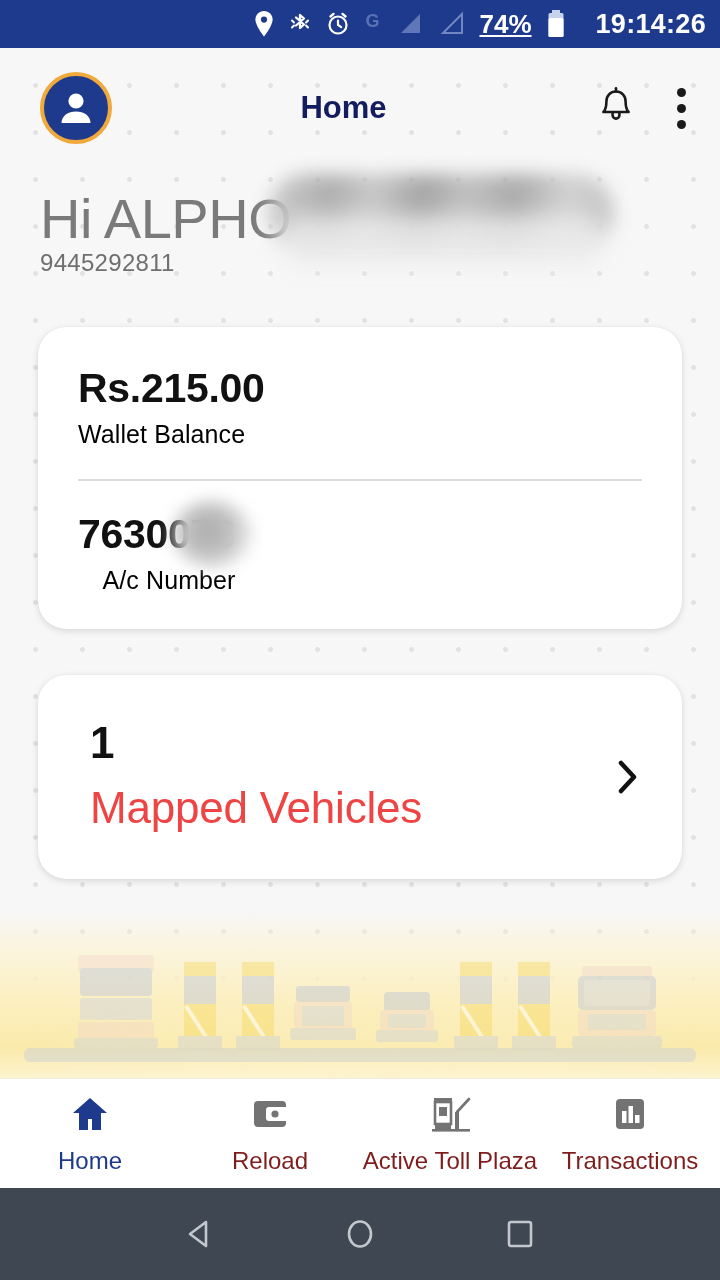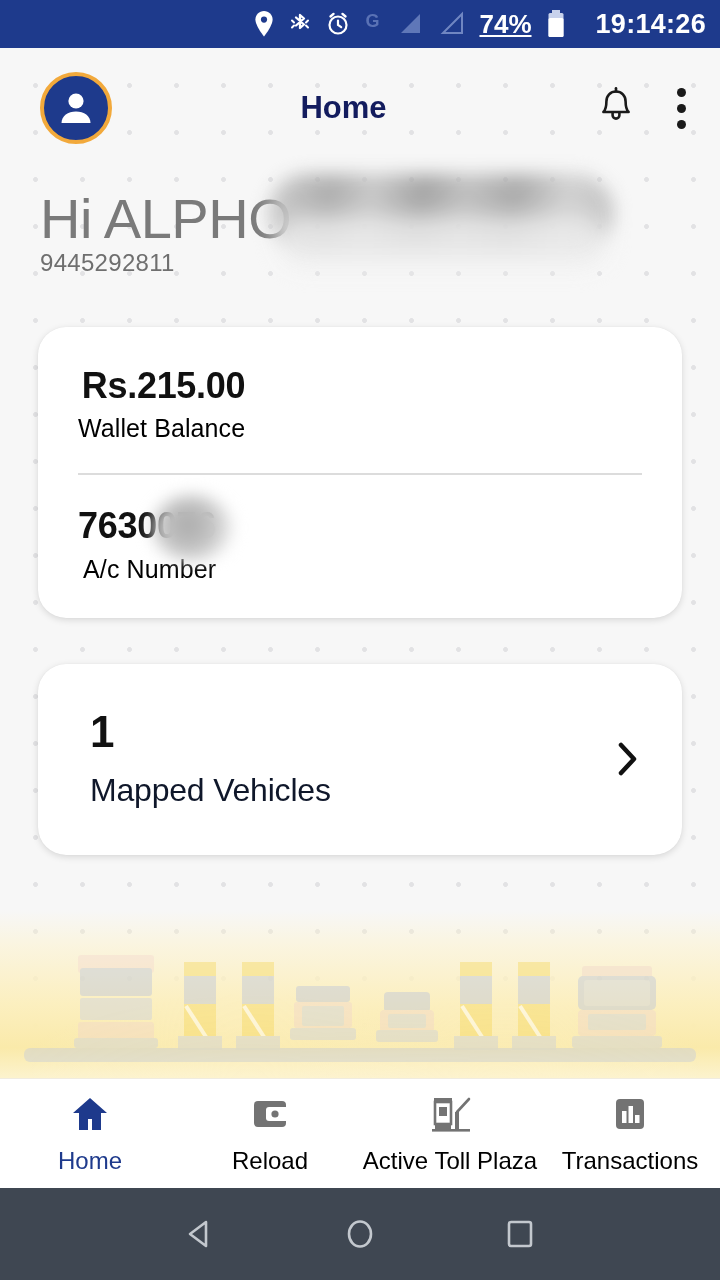--- a/index.html
+++ b/index.html
@@ -113,44 +113,43 @@
     box-shadow:0 2px 7px rgba(0,0,0,0.13), 0 0 1px rgba(0,0,0,0.08);
   }
   .account-card {
     margin:50px 38px 0 38px;
     padding:38px 40px 34px 40px;
   }
   .acct-row { display:flex; justify-content:space-between; align-items:flex-start; }
   .acct-cell { display:flex; flex-direction:column; }
   .acct-cell.right { align-items:flex-end; text-align:right; }
   .acct-value {
-    font-size:36px; font-weight:bold; color:#111111; line-height:1.15;
+    font-size:41px; font-weight:bold; color:#111111; line-height:1.15;
     letter-spacing:-0.3px;
-    text-align:right;
   }
   .acct-value.status-active { color:#1f9d3d; font-weight:bold; }
   .acct-label { font-size:25px; color:#000000; margin-top:8px; letter-spacing:0.1px; }
   .acct-divider { height:2px; background:#dcdcdc; margin:30px 0 30px 0; }
 
   .acct-number-wrap { position:relative; display:inline-block; }
   .redact-acct {
     position:absolute; right:-16px; top:-10px;
     width:80px; height:66px; border-radius:50%;
     background:radial-gradient(circle at 45% 45%, #a9a9a9 0%, #c4c4c4 45%, #e8e8e8 75%, #f4f4f4 100%);
     filter:blur(8px);
   }
 
   .vehicles-card {
     margin:46px 38px 0 38px;
     padding:46px 40px 46px 52px;
     display:flex; align-items:center; justify-content:space-between;
   }
   .veh-left { display:flex; flex-direction:column; }
   .veh-count { font-size:44px; font-weight:bold; color:#111111; line-height:1; }
-  .veh-label { font-size:32px; color:#0f172a; margin-top:18px; letter-spacing:-0.2px;text-align:center; }
+  .veh-label { font-size:44px; color:#ef4444; margin-top:18px; letter-spacing:-0.2px;text-align:center; }
   .chevron { display:flex; align-items:center; justify-content:center; }
 
   
   .illustration {
     position:absolute; left:0; right:0; bottom:0;
     height:168px;
     background:linear-gradient(180deg,
       rgba(253,246,222,0) 0%,
       rgba(253,243,206,0.55) 20%,
       rgba(252,239,189,0.95) 55%,
@@ -167,21 +166,21 @@
     display:flex; align-items:center;
     border-top:1px solid #f0ece0;
     box-shadow:0 -1px 3px rgba(0,0,0,0.05);
   }
   .nav-item {
     flex:1 1 0; height:100%;
     display:flex; flex-direction:column; align-items:center; justify-content:center;
     gap:12px;
   }
   .nav-icon { height:42px; display:flex; align-items:center; justify-content:center; }
-  .nav-label { font-size:24px; color:#000000; letter-spacing:0px; }
+  .nav-label { font-size:24px; color:#7f1d1d; letter-spacing:0px; }
   .nav-item.active .nav-label { color:#1e3a8c; }
 
   
   .android-nav {
     flex:0 0 92px; height:92px;
     background:#3f4752;
     display:flex; align-items:center; justify-content:space-around;
     padding:0 120px;
   }
   .android-nav .and-btn { display:flex; align-items:center; justify-content:center; }

